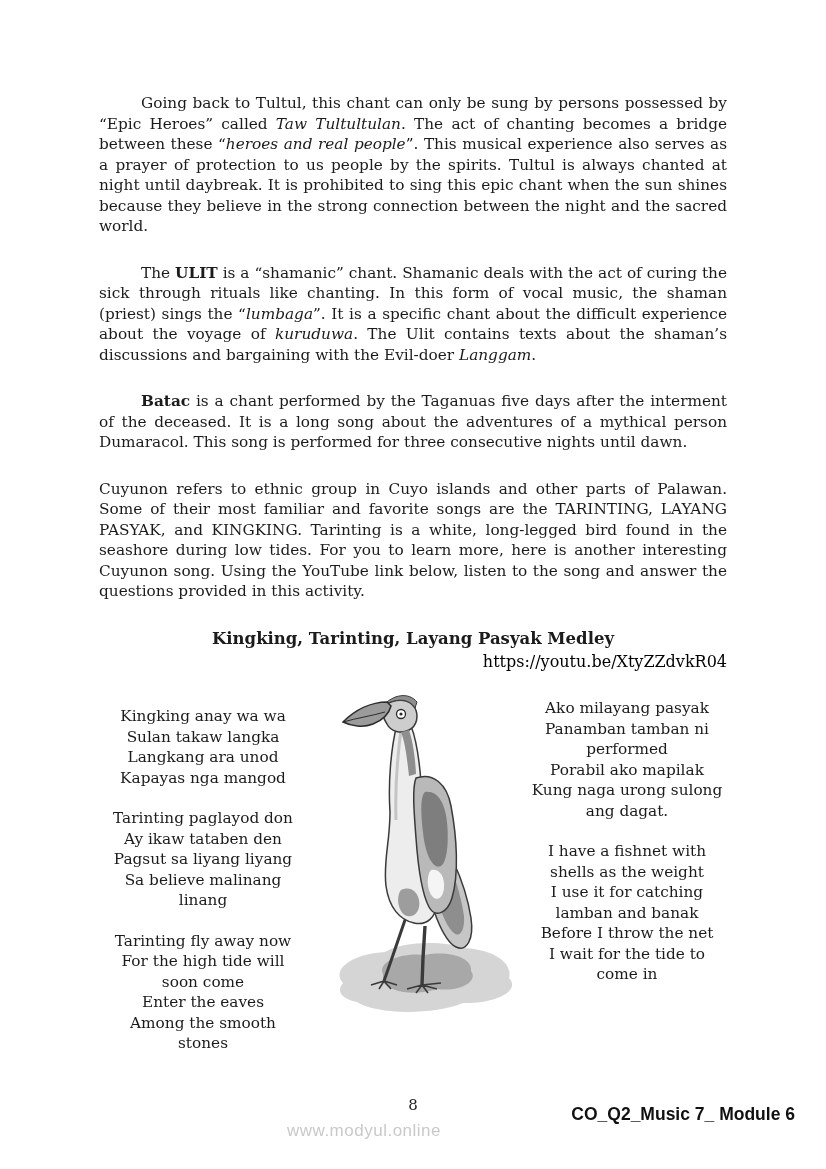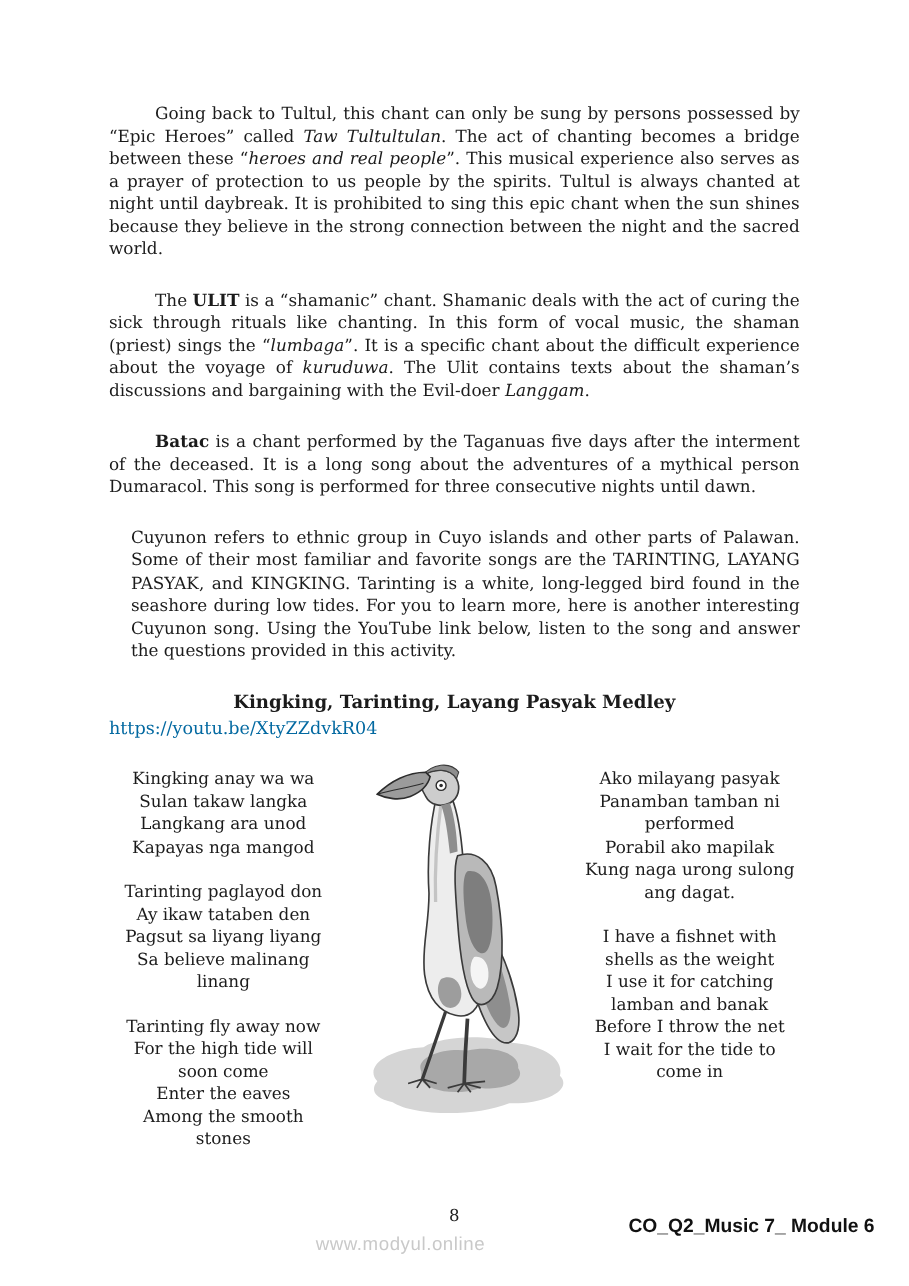--- a/index.html
+++ b/index.html
@@ -19,51 +19,51 @@
     top: 93px;
     width: 628px;
   }
   .body-par {
     font-size: 15.3px;
     line-height: 20.5px;
     text-align: justify;
     text-indent: 42px;
     margin: 0 0 26px 0;
   }
-  .body-par.no-indent { text-indent: 0; margin-left: 20px; }
+  .body-par.no-indent { text-indent: 0; }
   .bold   { font-weight: bold; }
   .italic { font-style: italic; }
   .section-heading {
     font-size: 16px;
     font-weight: bold;
     margin: 8px 0 13px 0;
   }
   .song-title {
     text-align: center;
     font-weight: bold;
     font-size: 16.5px;
     line-height: 21px;
     margin: 0 0 2px 0;
   }
   .song-link {
-    text-align: left;
+    text-align: right;
     font-size: 16px;
     line-height: 21px;
-    color: #0369a1;
+    color: #000000;
     text-decoration: none;
     display: block;
   }
   .lyrics-col {
     position: absolute;
     top: 698px;
     font-size: 15.3px;
     line-height: 20.5px;
     text-align: center;
   }
-  .lyrics-left  { left: 95px;  width: 216px; }
+  .lyrics-left  { left: 95px;  width: 216px; margin-top: 8px; }
   .lyrics-right { left: 512px; width: 230px; }
   .stanza { margin: 0 0 20px 0; }
   .bird-wrap {
     position: absolute;
     left: 313px;
     top: 690px;
     width: 212px;
     height: 332px;
   }
   .page-number {

